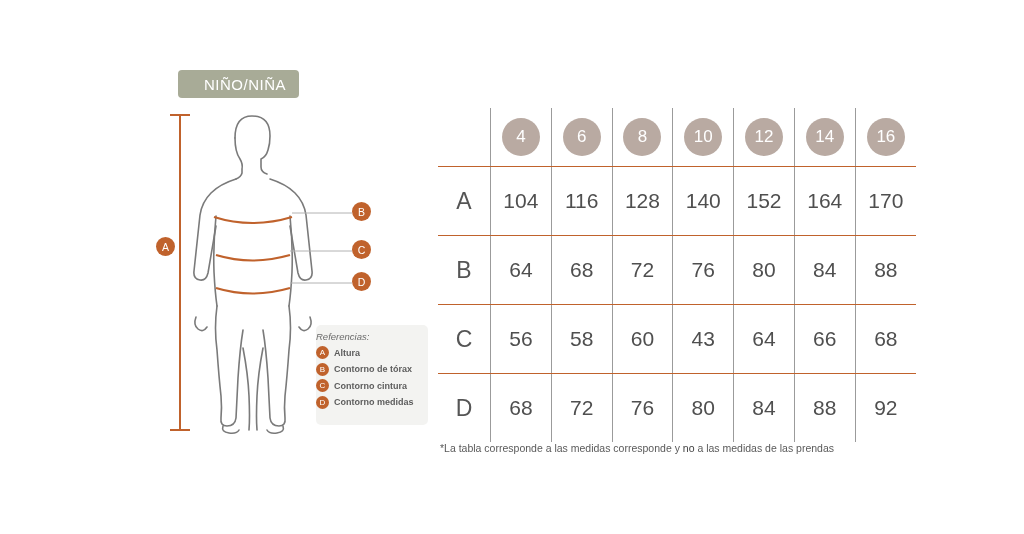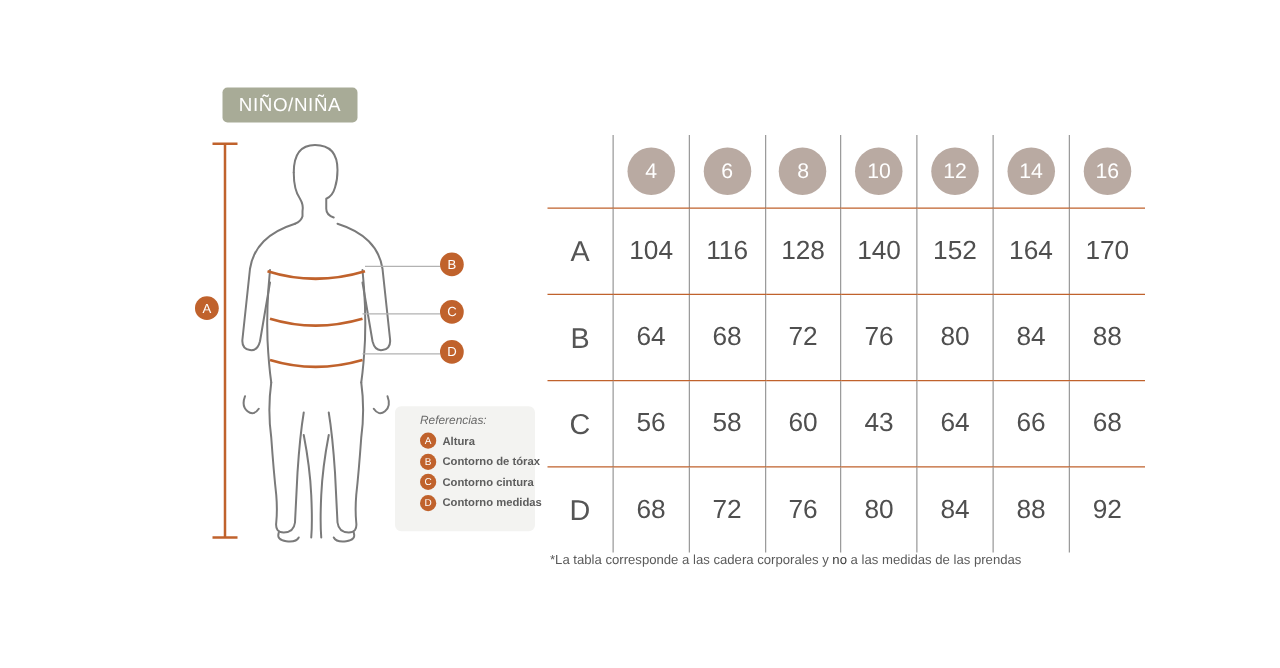--- a/index.html
+++ b/index.html
@@ -32,38 +32,39 @@
     width: 108px;
     height: 28px;
     background: #a8ab97;
     border-radius: 4px;
     color: #ffffff;
     font-size: 15px;
     letter-spacing: 0.5px;
     display: flex;
     align-items: center;
     justify-content: center;
+    padding-left: 13px;
   }
 
   #figure-svg {
     position: absolute;
     left: 140px;
     top: 100px;
   }
 
   
   #legend-box {
     position: absolute;
     left: 316px;
     top: 325px;
     width: 112px;
     height: 100px;
     background: #f3f3f1;
     border-radius: 5px;
-    padding: 6px 20px;
+    padding: 6px 0;
     box-sizing: border-box;
   }
   #legend-title {
     font-size: 9.5px;
     font-style: italic;
     color: #6b6b6b;
     margin-bottom: 4px;
   }
   .legend-row {
     display: flex;
@@ -357,14 +358,14 @@
         <td class="value-cell">80</td>
         <td class="value-cell">84</td>
         <td class="value-cell">88</td>
         <td class="value-cell">92</td>
       </tr>
     </tbody>
   </table>
 </div>
 
 <div id="footnotes">
-  <div class="footnote"><span>*La tabla corresponde a las cadera corporales y </span><span class="fn-bold">no</span><span> a las medidas de las prendas</span></div>
+  <div class="footnote"><span>*La tabla corresponde a las medidas corresponde y </span><span class="fn-bold">no</span><span> a las medidas de las prendas</span></div>
 </div>
 
 </body></html>

